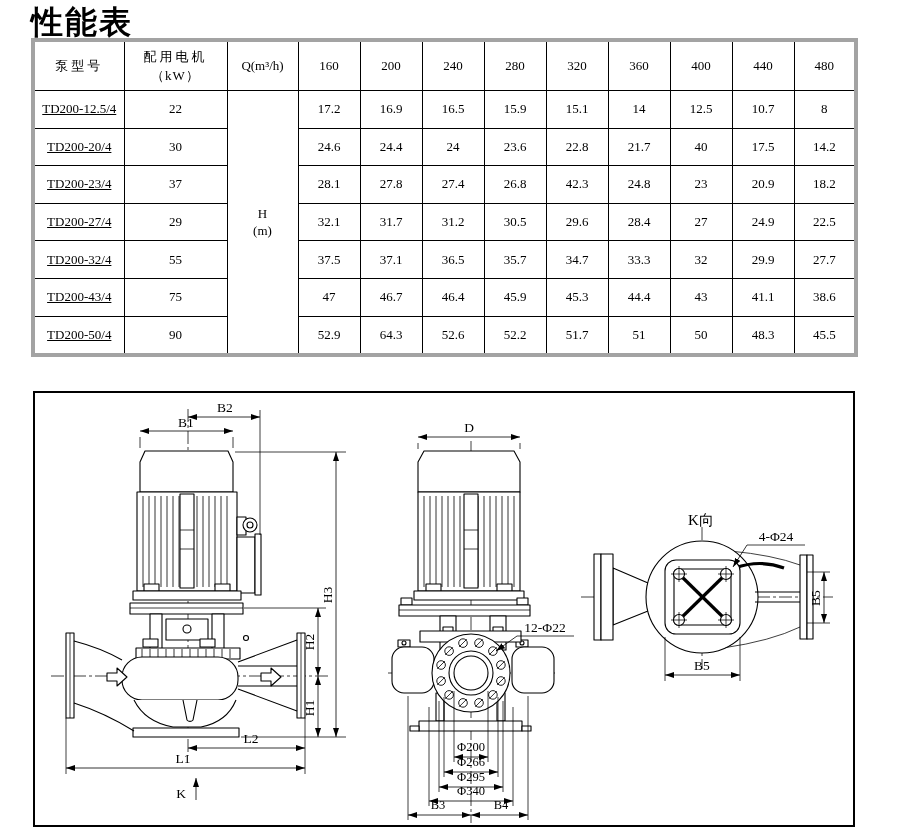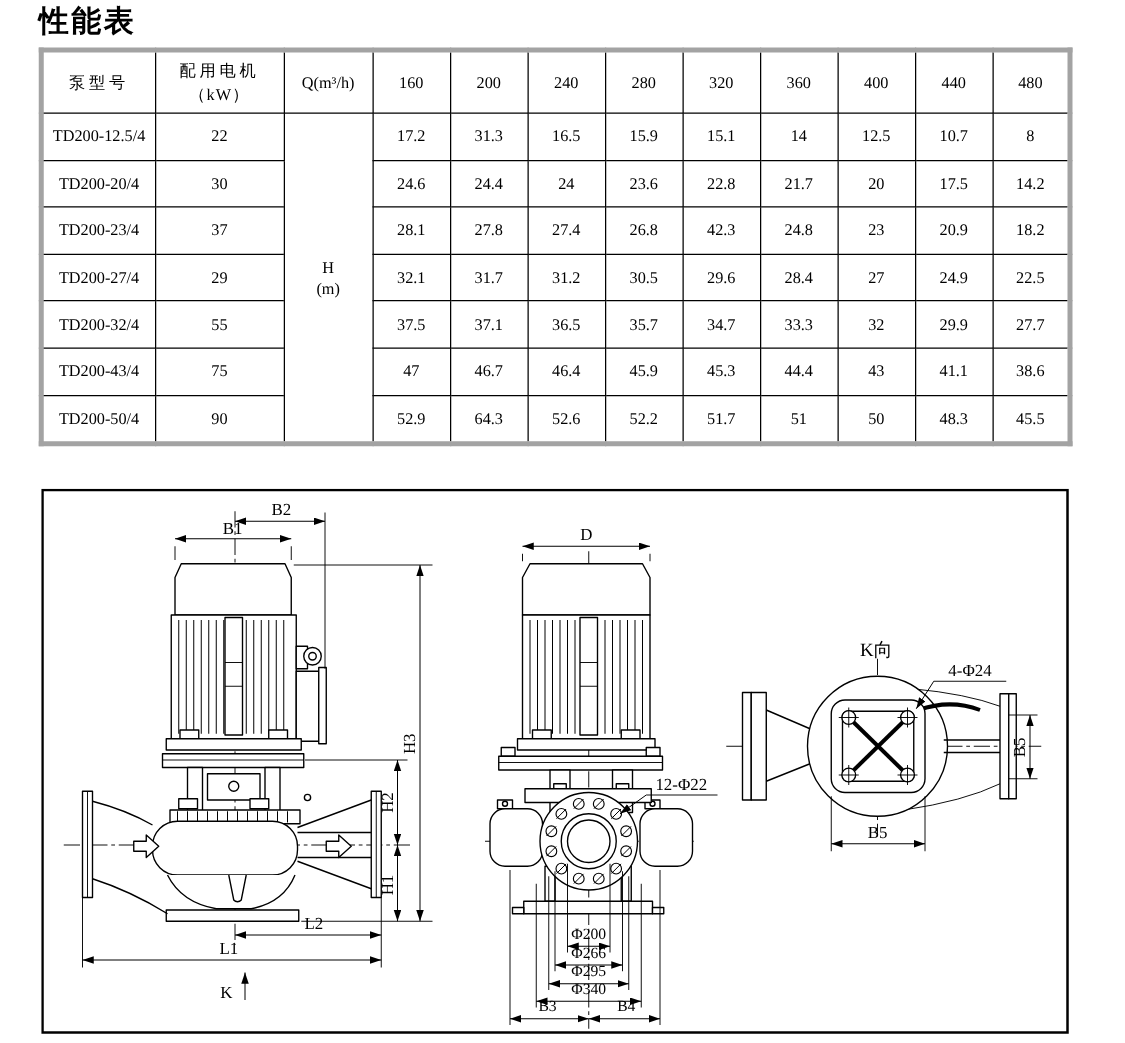--- a/index.html
+++ b/index.html
@@ -1,22 +1,22 @@
 <!DOCTYPE html>
 <html><head>
 <meta charset="utf-8">
 <style>
   html,body{margin:0;padding:0;background:#fff;}
   body{width:900px;height:834px;position:relative;font-family:"Liberation Serif",serif;color:#000;overflow:hidden;}
-  .title{position:absolute;left:31px;top:1px;font-family:Liberation Serif, serif;font-weight:bold;font-size:24px;letter-spacing:2px;}
+  .title{position:absolute;left:31px;top:1px;font-family:Liberation Serif, serif;font-weight:bold;font-size:32px;letter-spacing:2px;}
   table.perf{position:absolute;left:31px;top:38px;width:825px;border-collapse:collapse;table-layout:fixed;border:4px solid #a3a3a3;}
   table.perf td{border:1px solid #000;text-align:center;padding:0;font-size:13px;}
   tr.hdr td{height:48px;}
   tr.data td{height:36.6px;}
-  td.model{text-align:left;padding-left:8px;font-size:13.5px;}
+  td.model{text-align:left;padding-left:8px;font-size:13.5px;text-decoration:underline;}
   td.power{font-size:13.5px;}
   td.cn{font-size:15.5px;letter-spacing:3px;}
   td.cn .paren{letter-spacing:1px;font-size:13px;display:block;margin-top:1px;}
   td.qh{font-size:16px;letter-spacing:0;margin-left:36px;}
   td.flow{font-size:17px;}
   td.hcell{font-size:16px;line-height:1.35;}
   svg{position:absolute;left:33px;top:391px;}
   svg .fw{fill:#fff;stroke:#000;stroke-width:1.1;stroke-linejoin:round;}
   svg .ln{fill:none;stroke:#000;stroke-width:1.1;stroke-linejoin:round;}
   svg .thin{fill:none;stroke:#000;stroke-width:0.75;}
@@ -64,39 +64,39 @@
     <td class="flow">480</td>
   </tr>
   <tr class="data">
     <td class="model">TD200-12.5/4</td>
     <td class="power">22</td>
     <td class="hcell" rowspan="7">
           <div>H</div>
           <div>(m)</div>
         </td>
     <td>17.2</td>
-        <td>31.3</td>
+        <td>16.9</td>
         <td>16.5</td>
         <td>15.9</td>
         <td>15.1</td>
         <td>14</td>
         <td>12.5</td>
         <td>10.7</td>
         <td>8</td>
   </tr>
   <tr class="data">
     <td class="model">TD200-20/4</td>
         <td class="power">30</td>
     <td>24.6</td>
         <td>24.4</td>
         <td>24</td>
         <td>23.6</td>
         <td>22.8</td>
         <td>21.7</td>
-        <td>20</td>
+        <td>40</td>
         <td>17.5</td>
         <td>14.2</td>
   </tr>
   <tr class="data">
     <td class="model">TD200-23/4</td>
         <td class="power">37</td>
     <td>28.1</td>
         <td>27.8</td>
         <td>27.4</td>
         <td>26.8</td>

